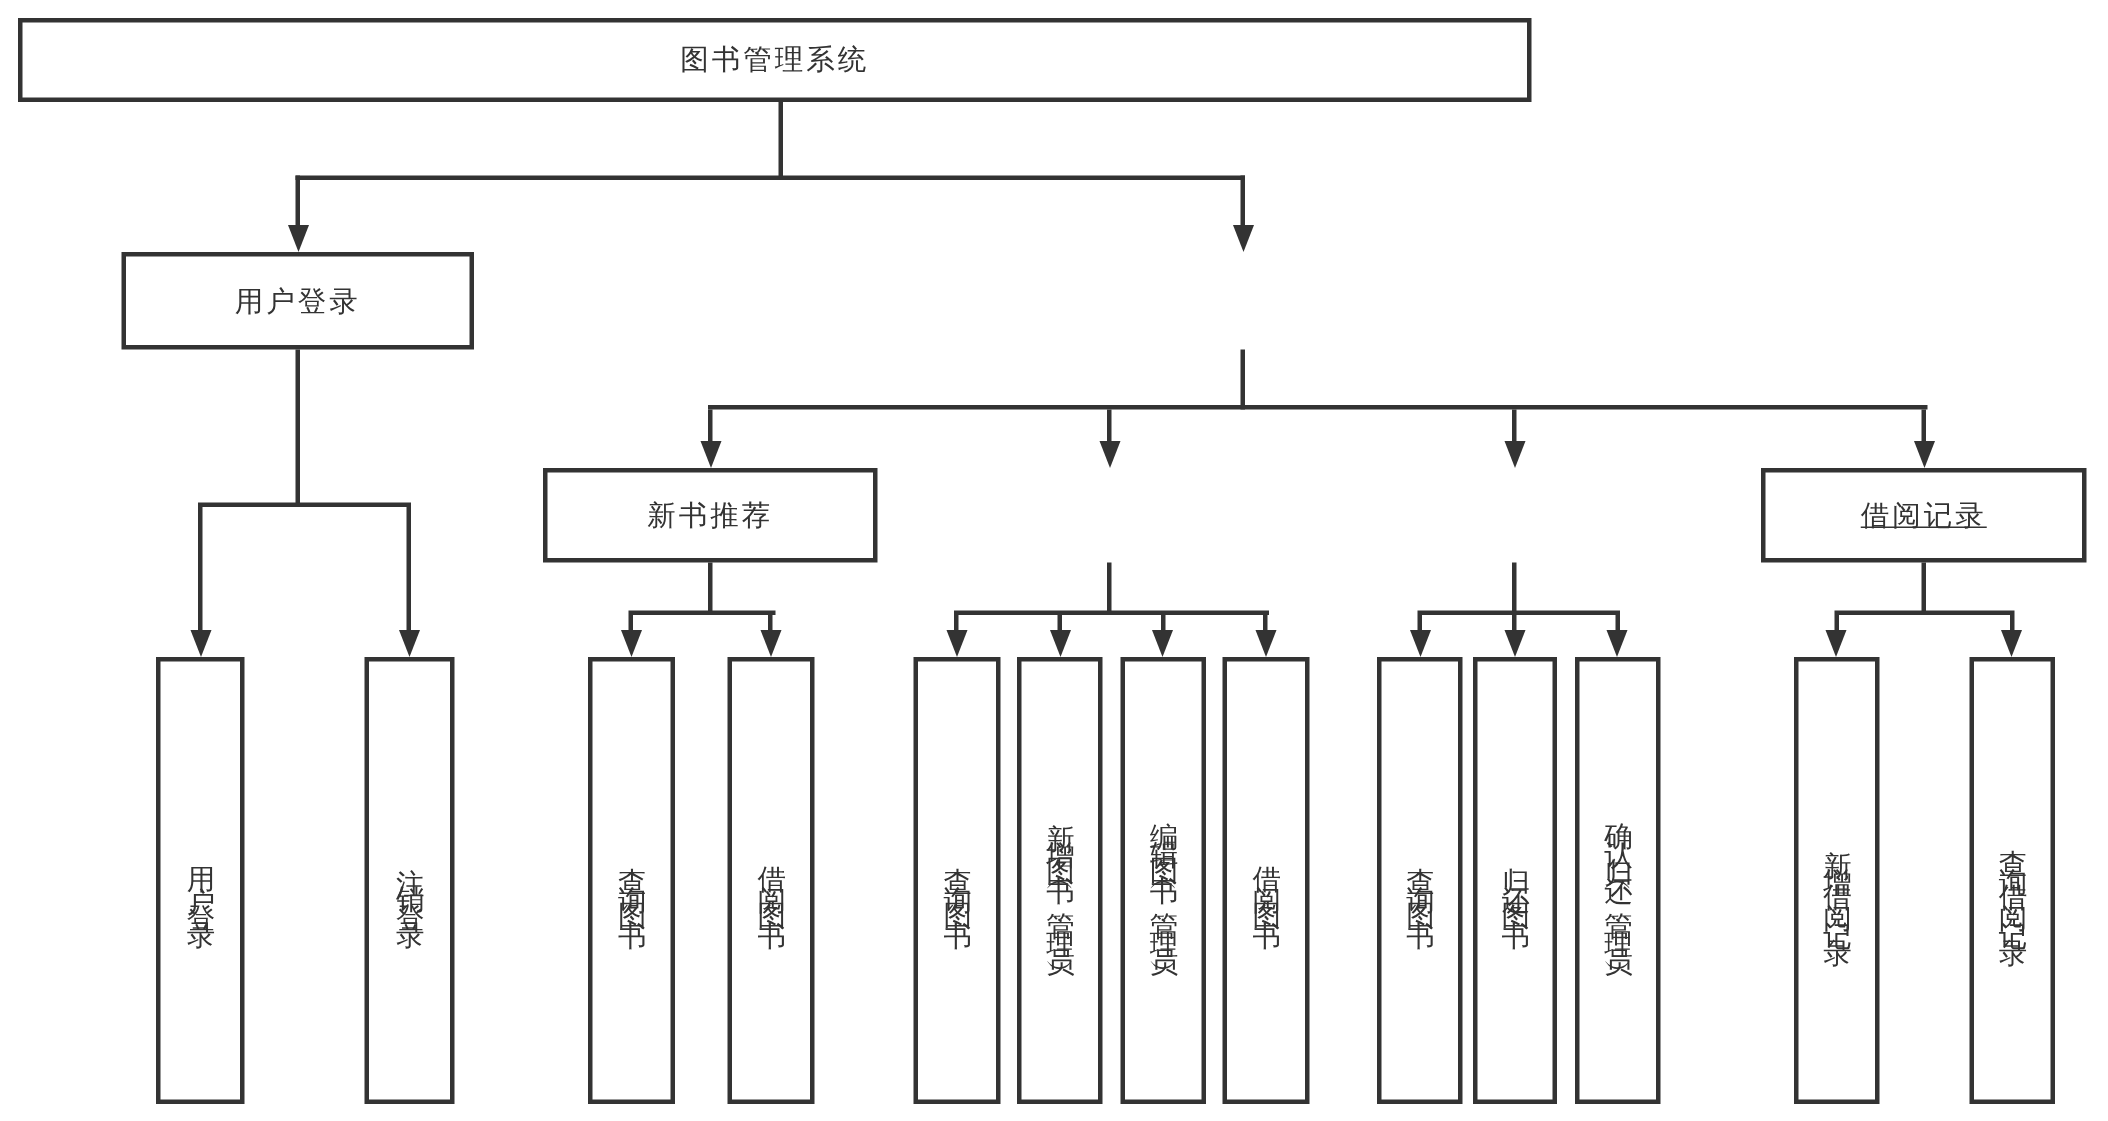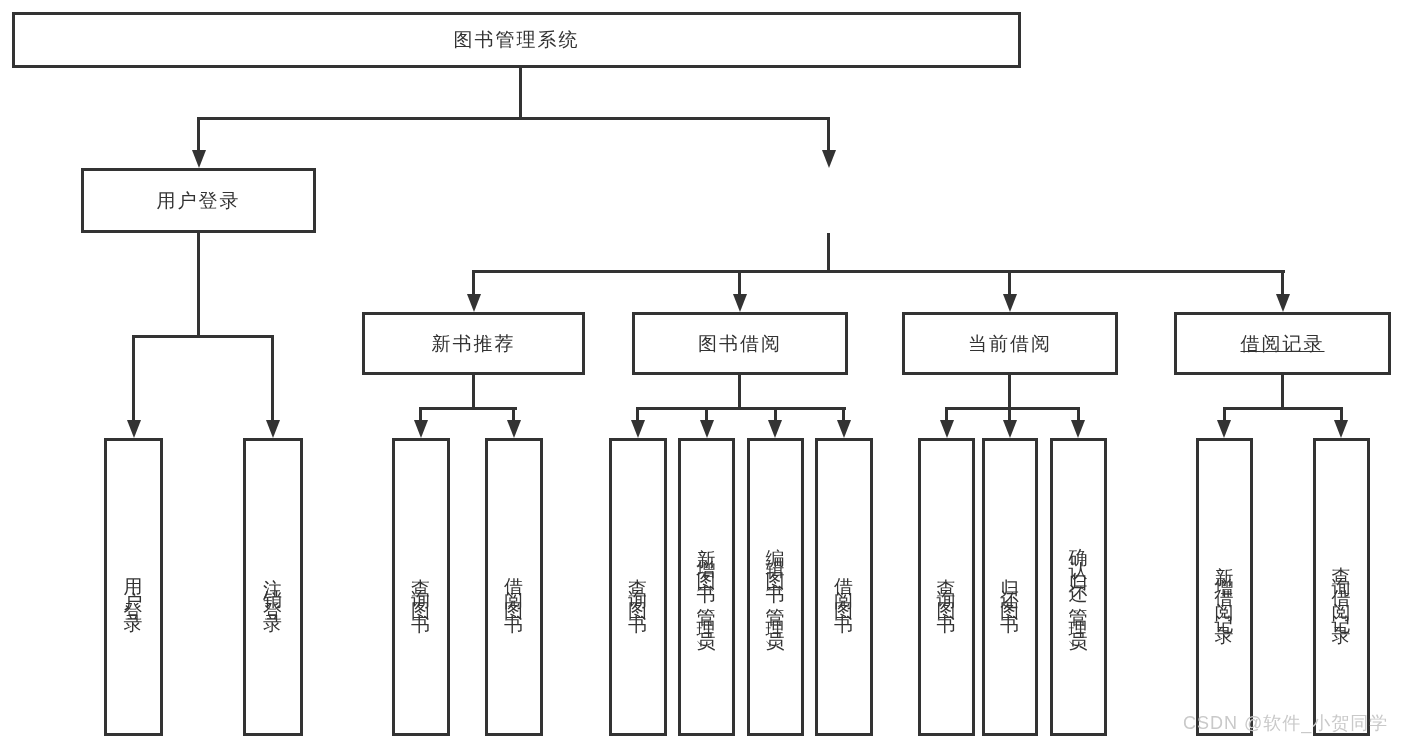--- a/index.html
+++ b/index.html
@@ -54,26 +54,20 @@
   <div class="node" style="left:12px;top:12px;width:1009px;height:56px;">
     <span class="lbl">图书管理系统</span>
   </div>
 
   <div class="node" style="left:81px;top:168px;width:235px;height:65px;">
     <span class="lbl">用户登录</span>
   </div>
 
   <div class="node" style="left:362px;top:312px;width:223px;height:63px;">
     <span class="lbl">新书推荐</span>
-  </div>
-  <div class="node" style="left:632px;top:312px;width:216px;height:63px;">
-    <span class="lbl">图书借阅</span>
-  </div>
-  <div class="node" style="left:902px;top:312px;width:216px;height:63px;">
-    <span class="lbl">当前借阅</span>
   </div>
   <div class="node" style="left:1174px;top:312px;width:217px;height:63px;text-decoration:underline;">
     <span class="lbl">借阅记录</span>
   </div>
 
   <div class="node leaf" style="left:104px;top:438px;width:59px;height:298px;">
     <span class="lbl">用户登录</span>
   </div>
   <div class="node leaf" style="left:243px;top:438px;width:60px;height:298px;">
     <span class="lbl">注销登录</span>
@@ -168,15 +162,14 @@
   <div class="arrow" style="left:1003px;top:420px;"></div>
   <div class="arrow" style="left:1071px;top:420px;"></div>
 
   <div class="vline" style="left:1281px;top:375px;height:35px;"></div>
   <div class="hline" style="left:1223px;top:407px;width:120px;"></div>
   <div class="vline" style="left:1223px;top:410px;height:12px;"></div>
   <div class="vline" style="left:1340px;top:410px;height:12px;"></div>
   <div class="arrow" style="left:1217px;top:420px;"></div>
   <div class="arrow" style="left:1334px;top:420px;"></div>
 
-  <div class="watermark">CSDN @软件_小贺同学</div>
 
 </div>
 
 </body></html>

